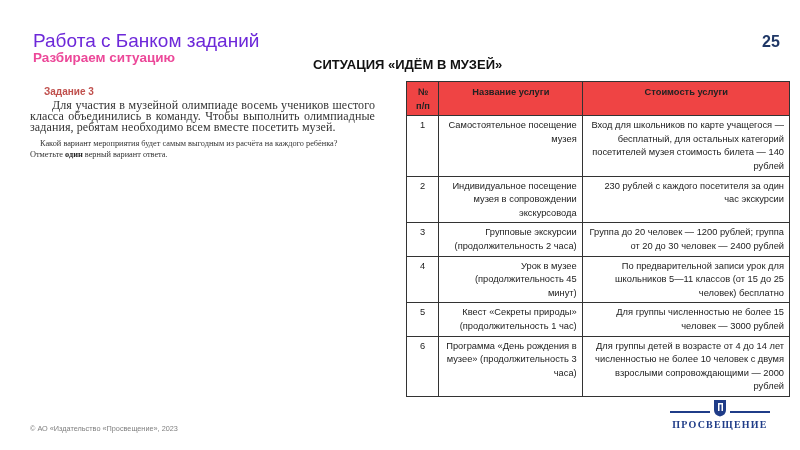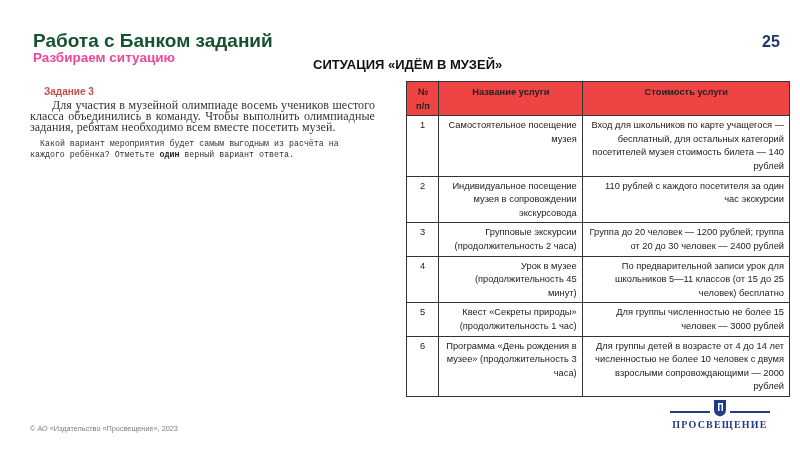--- a/index.html
+++ b/index.html
@@ -1,21 +1,21 @@
 <!DOCTYPE html>
 <html><head>
 <meta charset="utf-8">
 <style>
   html, body { margin:0; padding:0; }
   body {
     width:800px; height:450px; background:#ffffff; position:relative; overflow:hidden;
     font-family: "Liberation Sans", sans-serif;
   }
   .slide-title {
-    position:absolute; left:33px; top:30px; font-size:19px; font-weight:bold; color:#14532d;
+    position:absolute; left:33px; top:30px; font-size:19px; font-weight:normal; color:#6d28d9;
     letter-spacing:0px; white-space:nowrap;
   }
   .slide-subtitle {
     position:absolute; left:33px; top:50px; font-size:13.5px; font-weight:bold; color:#ec4899; white-space:nowrap;
   }
   .page-num {
     position:absolute; left:762px; top:33px; font-size:16px; font-weight:bold; color:#1f3766;
   }
   .situation-title {
     position:absolute; left:313px; top:57px; font-size:13px; font-weight:bold; color:#111111; white-space:nowrap;text-align:right;
@@ -25,21 +25,21 @@
     font-family: "Liberation Serif", serif; color:#333333;
   }
   .task-heading {
     font-family: "Liberation Sans", sans-serif; font-weight:bold; color:#c0504d; font-size:10px;
     margin-left:14px; margin-bottom:3px;
   }
   .task-para {
     font-size:12px; line-height:11px; text-align:justify; text-indent:22px; margin:0 0 5px 0; letter-spacing:0.1px;
   }
   .task-question {
-    font-family: Liberation Mono, monospace; font-size:8.3px; line-height:11px; text-indent:10px; margin:0 4px 3px 0; color:#333;
+    font-family: Liberation Serif, serif; font-size:8.3px; line-height:11px; text-indent:10px; margin:0 4px 3px 0; color:#333;
   }
   .task-question b { color:#222; }
   .options { list-style:none; margin:0; padding:0 0 0 12px; }
   .options li { font-size:8.6px; line-height:10.7px; }
 
   table.services {
     position:absolute; left:406px; top:81px; width:384px; border-collapse:collapse;
     font-family: "Liberation Sans", sans-serif; font-size:9.3px; color:#222;
   }
   table.services td, table.services th {
@@ -90,21 +90,21 @@
   </thead>
   <tbody>
     <tr>
       <td class="num">1</td>
       <td>Самостоятельное посещение музея</td>
       <td>Вход для школьников по карте учащегося — бесплатный, для остальных категорий посетителей музея стоимость билета — 140 рублей</td>
     </tr>
     <tr>
       <td class="num">2</td>
       <td>Индивидуальное посещение музея в сопровождении экскурсовода</td>
-      <td>110 рублей с каждого посетителя за один час экскурсии</td>
+      <td>230 рублей с каждого посетителя за один час экскурсии</td>
     </tr>
     <tr>
       <td class="num">3</td>
       <td>Групповые экскурсии (продолжительность 2 часа)</td>
       <td>Группа до 20 человек — 1200 рублей; группа от 20 до 30 человек — 2400 рублей</td>
     </tr>
     <tr>
       <td class="num">4</td>
       <td>Урок в музее (продолжительность  45 минут)</td>
       <td>По предварительной записи урок для школьников 5—11 классов (от 15 до 25 человек) бесплатно</td>

